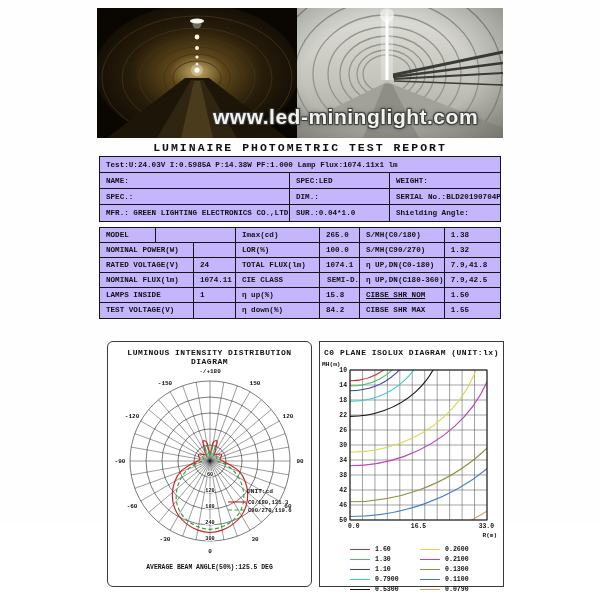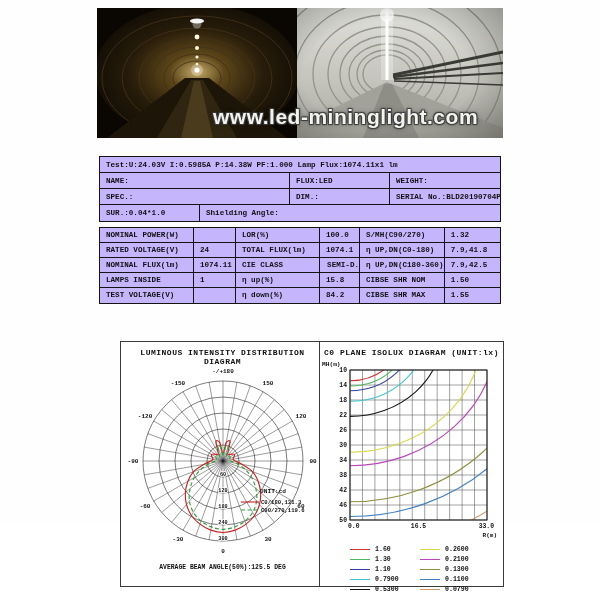--- a/index.html
+++ b/index.html
@@ -28,21 +28,21 @@
   .lamp-row{height:15px;line-height:15px;}
   .head-row{height:16px;line-height:16px;}
   .head-left{width:34%;text-align:center;padding-left:0;}
   .head-right{width:66%;display:flex;padding-left:0;}
   .head-right .hr-spacer{flex:1;}
   .head-right .hr-title{flex:0 0 auto;text-align:center;font-size:7.6px;font-weight:bold;}
   .head-right .hr-eff{flex:1;text-align:right;padding-right:8px;font-size:7.6px;font-weight:bold;}
 
   
   .panel{position:absolute;top:341px;height:246px;border:1px solid #3a3a3a;background:#fff;box-sizing:border-box;}
-  #panel-polar{left:120px;width:205px;}
+  #panel-polar{left:107px;width:205px;border-radius:6px;}
   #panel-isolux{left:319px;width:185px;}
   .panel-title{position:absolute;top:6px;left:0;width:100%;text-align:center;font-size:8px;font-weight:bold;letter-spacing:.5px;}
   #polar-svg{position:absolute;left:1px;top:22px;}
   .polar-caption{position:absolute;top:222px;left:0;width:100%;text-align:center;font-size:6.4px;font-weight:bold;}
   #isolux-svg{position:absolute;left:0px;top:16px;}
   #isolux-legend{position:absolute;left:30px;top:202px;display:grid;grid-auto-flow:column;
     grid-template-rows:repeat(5,10px);grid-template-columns:70px 78px;font-size:6.6px;font-weight:bold;}
   .leg-item{display:flex;align-items:center;height:10px;}
   .leg-line{display:inline-block;width:20px;height:0;border-top:1.4px solid #000;margin-right:5px;}
 </style>
@@ -119,45 +119,55 @@
       <g>
         <rect x="84" y="2" width="12" height="70" fill="#ffffff" opacity="0.3"></rect>
         <rect x="88.5" y="2" width="3" height="70" fill="#ffffff"></rect>
         <circle cx="90" cy="7" r="7" fill="#fff" opacity="0.7"></circle>
       </g>
       <rect x="0" y="0" width="206" height="130" fill="url(#vigR)"></rect>
     </svg>
     <div class="watermark">www.led-mininglight.com</div>
   </div>
 
+  <div class="report-title">LUMINAIRE PHOTOMETRIC TEST REPORT</div>
 
   <div class="dtable" id="info-table">
     <div class="trow">
       <div class="tcell" style="width:100%;">Test:U:24.03V I:0.5985A P:14.38W PF:1.000  Lamp Flux:1074.11x1 lm</div>
     </div>
     <div id="info-rows">
         <div class="trow">
           <div class="tcell" style="width: 47.5%;">NAME:</div>
-          <div class="tcell" style="width: 25%;">FLUX:LED</div>
+          <div class="tcell" style="width: 25%;">SPEC:LED</div>
           <div class="tcell" style="width: 27.5%;">WEIGHT:</div>
         </div>
         <div class="trow">
           <div class="tcell" style="width: 47.5%;">SPEC.:</div>
           <div class="tcell" style="width: 25%;">DIM.:</div>
           <div class="tcell" style="width: 27.5%;">SERIAL No.:BLD20190704P10</div>
         </div>
         <div class="trow">
+          <div class="tcell" style="width: 47.5%;">MFR.: GREEN LIGHTING ELECTRONICS CO.,LTD</div>
           <div class="tcell" style="width: 25%;">SUR.:0.04*1.0</div>
           <div class="tcell" style="width: 27.5%;">Shielding Angle:</div>
         </div>
       </div>
   </div>
 
   <div class="dtable" id="lamp-table">
     <div id="lamp-rows">
+        <div class="trow lamp-row">
+          <div class="tcell" style="width: 14%;">MODEL</div>
+          <div class="tcell" style="width: 20%;"></div>
+          <div class="tcell" style="width: 21%;">Imax(cd)</div>
+          <div class="tcell" style="width: 10%;">265.0</div>
+          <div class="tcell" style="width: 21.2%;">S/MH(C0/180)</div>
+          <div class="tcell" style="width: 13.8%;">1.38</div>
+        </div>
         <div class="trow lamp-row">
           <div class="tcell" style="width: 23.5%;">NOMINAL POWER(W)</div>
           <div class="tcell" style="width: 10.5%;"></div>
           <div class="tcell" style="width: 21%;">LOR(%)</div>
           <div class="tcell" style="width: 10%;">100.0</div>
           <div class="tcell" style="width: 21.2%;">S/MH(C90/270)</div>
           <div class="tcell" style="width: 13.8%;">1.32</div>
         </div>
         <div class="trow lamp-row">
           <div class="tcell" style="width: 23.5%;">RATED VOLTAGE(V)</div>
@@ -173,21 +183,21 @@
           <div class="tcell" style="width: 21%;">CIE CLASS</div>
           <div class="tcell" style="width: 10%; text-align: right;">SEMI-D.</div>
           <div class="tcell" style="width: 21.2%;">η UP,DN(C180-360)</div>
           <div class="tcell" style="width: 13.8%;">7.9,42.5</div>
         </div>
         <div class="trow lamp-row">
           <div class="tcell" style="width: 23.5%;">LAMPS INSIDE</div>
           <div class="tcell" style="width: 10.5%;">1</div>
           <div class="tcell" style="width: 21%;">η up(%)</div>
           <div class="tcell" style="width: 10%;">15.8</div>
-          <div class="tcell" style="width: 21.2%;">CIBSE SHR NOM</div>
+          <div class="tcell" style="width: 21.2%; text-decoration: underline;">CIBSE SHR NOM</div>
           <div class="tcell" style="width: 13.8%;">1.50</div>
         </div>
         <div class="trow lamp-row">
           <div class="tcell" style="width: 23.5%;">TEST VOLTAGE(V)</div>
           <div class="tcell" style="width: 10.5%;"></div>
           <div class="tcell" style="width: 21%;">η down(%)</div>
           <div class="tcell" style="width: 10%;">84.2</div>
           <div class="tcell" style="width: 21.2%;">CIBSE SHR MAX</div>
           <div class="tcell" style="width: 13.8%;">1.55</div>
         </div>

